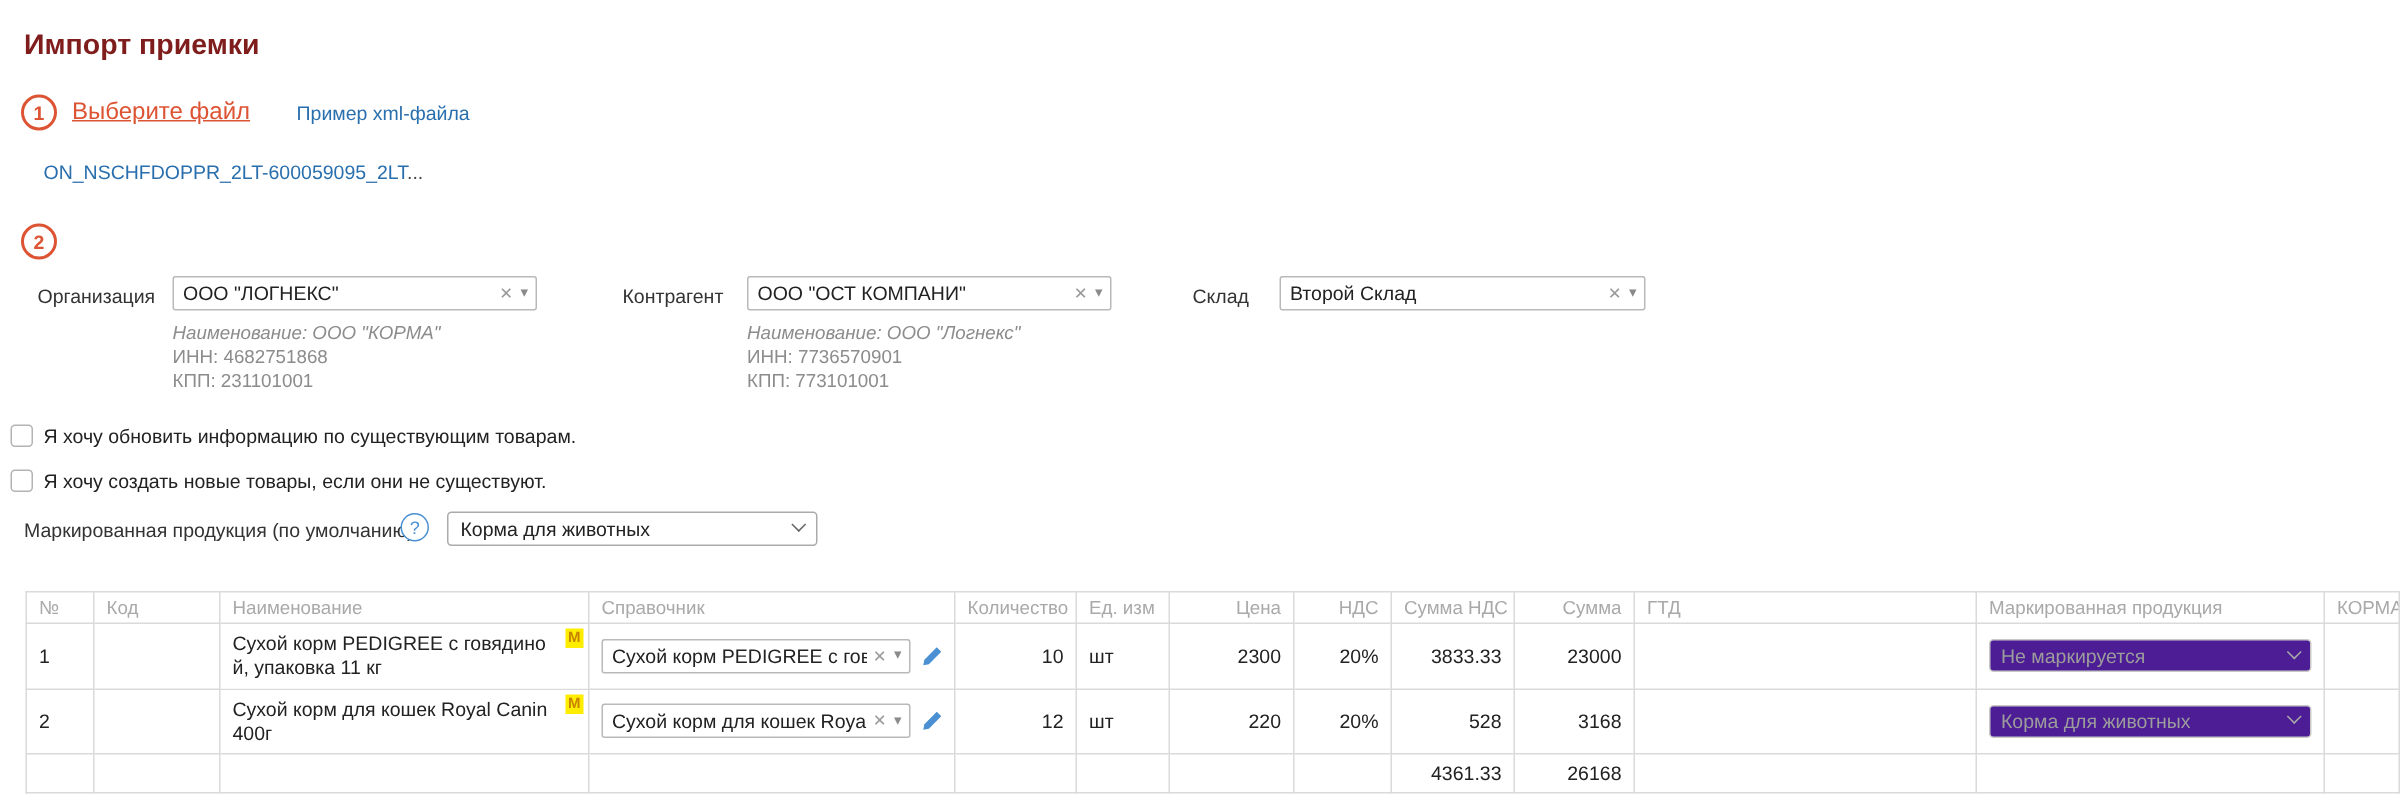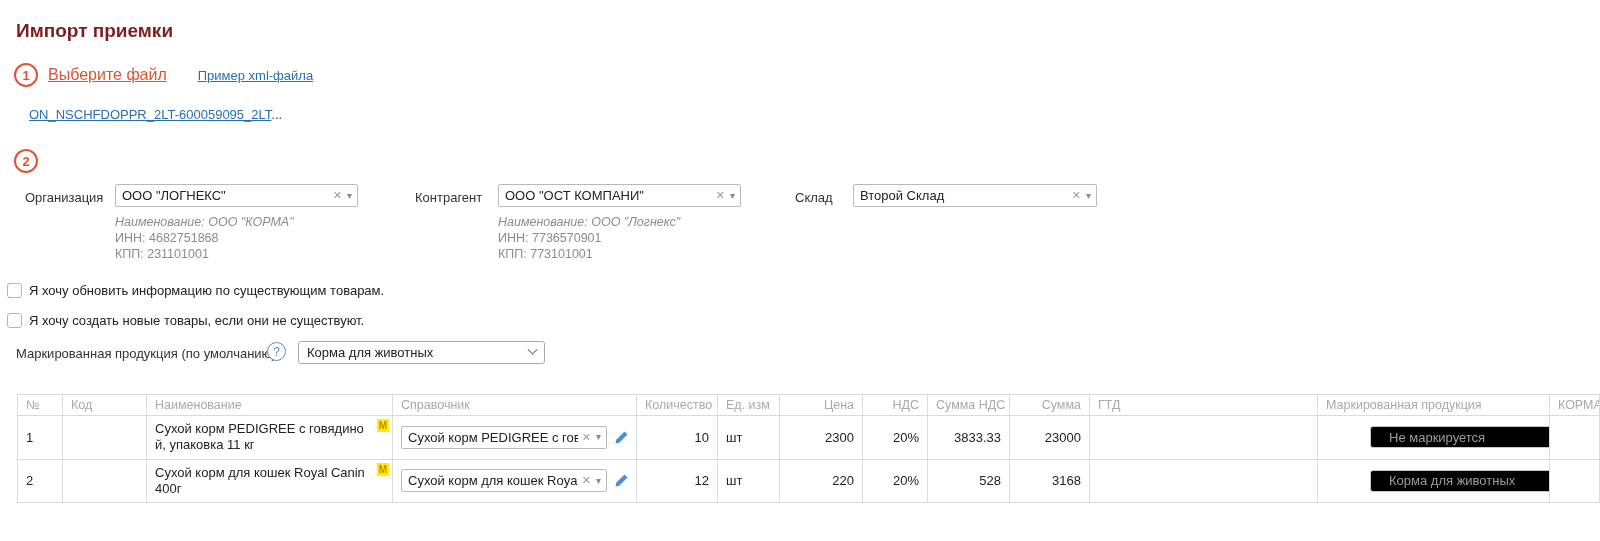--- a/index.html
+++ b/index.html
@@ -17,21 +17,21 @@
   .page-title { left:16px; top:20px; font-size:19px; font-weight:bold; color:#7f1d1d; }
 
   
   .step-row { display:flex; align-items:center; gap:10px; }
   .step-circle {
     width:24px; height:24px; border:2px solid #dd5434; border-radius:50%;
     color:#dd5434; font-size:13px; font-weight:bold;
     display:flex; align-items:center; justify-content:center; background:#fff; flex:none;
   }
   .step-label { color:#dd5434; font-size:16px;text-decoration:underline; }
-  a.link { color:#2a6fad; text-decoration:underline; cursor:pointer;padding-left:13px; }
+  a.link { color:#2a6fad; cursor:pointer;padding-left:13px; }
   .sample-link { font-size:13px; margin-left:8px; }
   .file-row { left:16px; top:107px; font-size:13px; }
   .file-suffix { color:#444; text-decoration:none; }
 
   
   .field-label { font-size:13px; color:#333; }
   .combo {
     background:#fff; border:1px solid #b9b9b9; border-radius:2px;
     height:23px; display:flex; align-items:center;
     font-size:13px; padding:0 5px 0 6px; color:#222;
@@ -81,23 +81,23 @@
   .name-cell { position:relative; padding-right:26px !important; word-break:break-all; line-height:1.25; vertical-align:top !important; }
   .m-badge {
     position:absolute; top:3px; right:3px;
     background:#ffed00; color:#c88400; font-size:10px; font-weight:bold;
     padding:0 2px; line-height:13px;
   }
   .ref-cell { display:flex; align-items:center; gap:7px; }
   .ref-cell .combo { width:206px; flex:none; }
   .pencil { flex:none; width:15px; height:15px; cursor:pointer; }
   .gray-select {
-    border:1px solid #c9c9c9; border-radius:3px; background:#000000;
+    border:1px solid #c9c9c9; border-radius:3px; background:#4c1d95;
     height:22px; display:flex; align-items:center; justify-content:space-between;
-    font-size:13px; padding:0 18px; color:#9c9c9c; width:100%; cursor:pointer;margin-left:44px;
+    font-size:13px; padding:0 7px; color:#9c9c9c; width:100%; cursor:pointer;
   }
   .gray-select .chev { border-color:#a9a9a9; }
   .totals-cell { padding:4px 8px; }
 </style>
 </head>
 <body>
 
 <h1 class="abs page-title">Импорт приемки</h1>
 
 <div class="abs step-row" style="left:14px; top:63px;">
@@ -256,14 +256,29 @@
       <td class="r">3168</td>
       <td></td>
       <td>
         <div class="gray-select">
           <span>Корма для животных</span>
           <span class="chev"></span>
         </div>
       </td>
       <td></td>
     </tr>
+    <tr>
+      <td class="totals-cell">&nbsp;</td>
+      <td class="totals-cell"></td>
+      <td class="totals-cell"></td>
+      <td class="totals-cell"></td>
+      <td class="totals-cell"></td>
+      <td class="totals-cell"></td>
+      <td class="totals-cell"></td>
+      <td class="totals-cell"></td>
+      <td class="totals-cell r">4361.33</td>
+      <td class="totals-cell r">26168</td>
+      <td class="totals-cell"></td>
+      <td class="totals-cell"></td>
+      <td class="totals-cell"></td>
+    </tr>
   </tbody>
 </table>
 
 </body></html>

